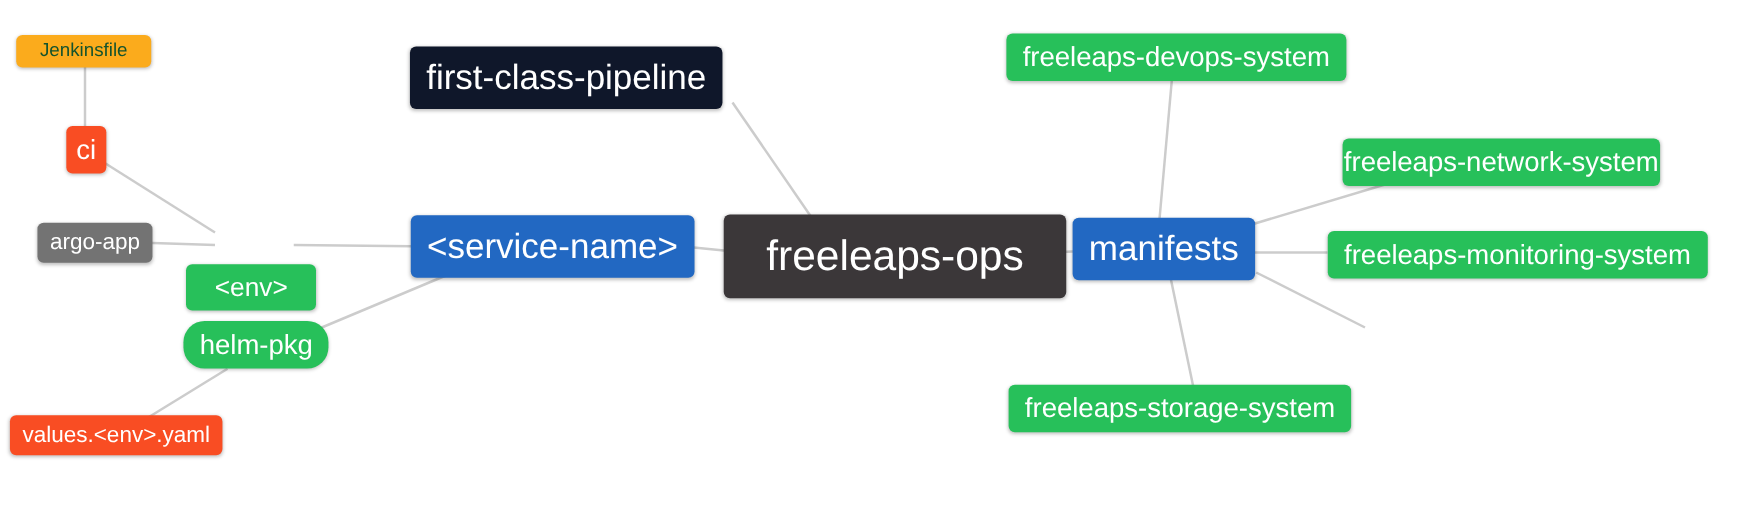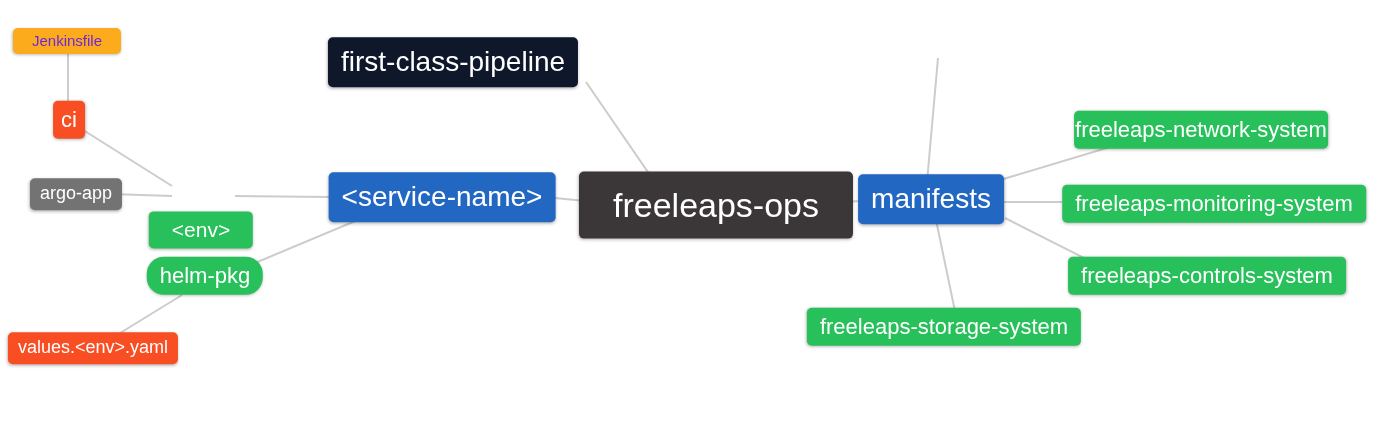--- a/index.html
+++ b/index.html
@@ -57,18 +57,18 @@
 
 <div class="node" style="left: 716px; top: 205px; background: rgb(59, 55, 57); font-size: 34px; padding: 13px 34px; color: rgb(255, 255, 255);">freeleaps-ops</div>
     <div class="node" style="left: 453px; top: 62px; background: #0f172a; font-size: 28px; padding: 8px 13px; color: rgb(255, 255, 255);">first-class-pipeline</div>
     <div class="node" style="left: 442px; top: 197px; background: rgb(34, 104, 194); font-size: 28px; padding: 8px 13px; color: rgb(255, 255, 255);">&lt;service-name&gt;</div>
     <div class="node" style="left: 931px; top: 199px; background: rgb(34, 104, 194); font-size: 28px; padding: 8px 13px; color: rgb(255, 255, 255);">manifests</div>
     <div class="node" style="left: 201px; top: 196px; background: rgb(39, 192, 90); font-size: 21px; padding: 6px 23px; color: rgb(255, 255, 255); margin-top: 34px;">&lt;env&gt;</div>
     <div class="node" style="left: 205px; top: 276px; background: rgb(39, 192, 90); font-size: 22px; padding: 6px 13px; color: rgb(255, 255, 255); border-radius: 17px;">helm-pkg</div>
     <div class="node" style="left: 69px; top: 120px; background: rgb(249, 77, 35); font-size: 22px; padding: 6px 8px; color: rgb(255, 255, 255);">ci</div>
     <div class="node" style="left: 76px; top: 194px; background: #737373; font-size: 18px; padding: 5px 10px; color: rgb(255, 255, 255);">argo-app</div>
     <div class="node" style="left: 93px; top: 348px; background: rgb(249, 77, 35); font-size: 18px; padding: 5px 10px; color: rgb(255, 255, 255);">values.&lt;env&gt;.yaml</div>
-    <div class="node" style="left: 67px; top: 41px; background: rgb(251, 171, 28); font-size: 15px; padding: 4px 19px; color: #6d28d9;">Jenkinsfile</div>
+    <div class="node" style="left: 67px; top: 41px; background: rgb(251, 171, 28); font-size: 15px; padding: 4px 19px; color: #14532d;">Jenkinsfile</div>
+    <div class="node" style="left: 941px; top: 46px; background: rgb(39, 192, 90); font-size: 22px; padding: 6px 13px; color: rgb(255, 255, 255);">freeleaps-devops-system</div>
     <div class="node" style="left: 1201px; top: 130px; background: rgb(39, 192, 90); font-size: 22px; padding: 6px 1px; color: rgb(255, 255, 255);">freeleaps-network-system</div>
     <div class="node" style="left: 1214px; top: 204px; background: rgb(39, 192, 90); font-size: 22px; padding: 6px 13px; color: rgb(255, 255, 255);">freeleaps-monitoring-system</div>
-    <div class="node" style="left: 1207px; top: 276px; background: rgb(39, 192, 90); font-size: 22px; padding: 6px 13px; color: rgb(255, 255, 255);">freeleaps-controls-system</div>
     <div class="node" style="left: 944px; top: 327px; background: rgb(39, 192, 90); font-size: 22px; padding: 6px 13px; color: rgb(255, 255, 255);">freeleaps-storage-system</div>
   </div>
 
 </body></html>

